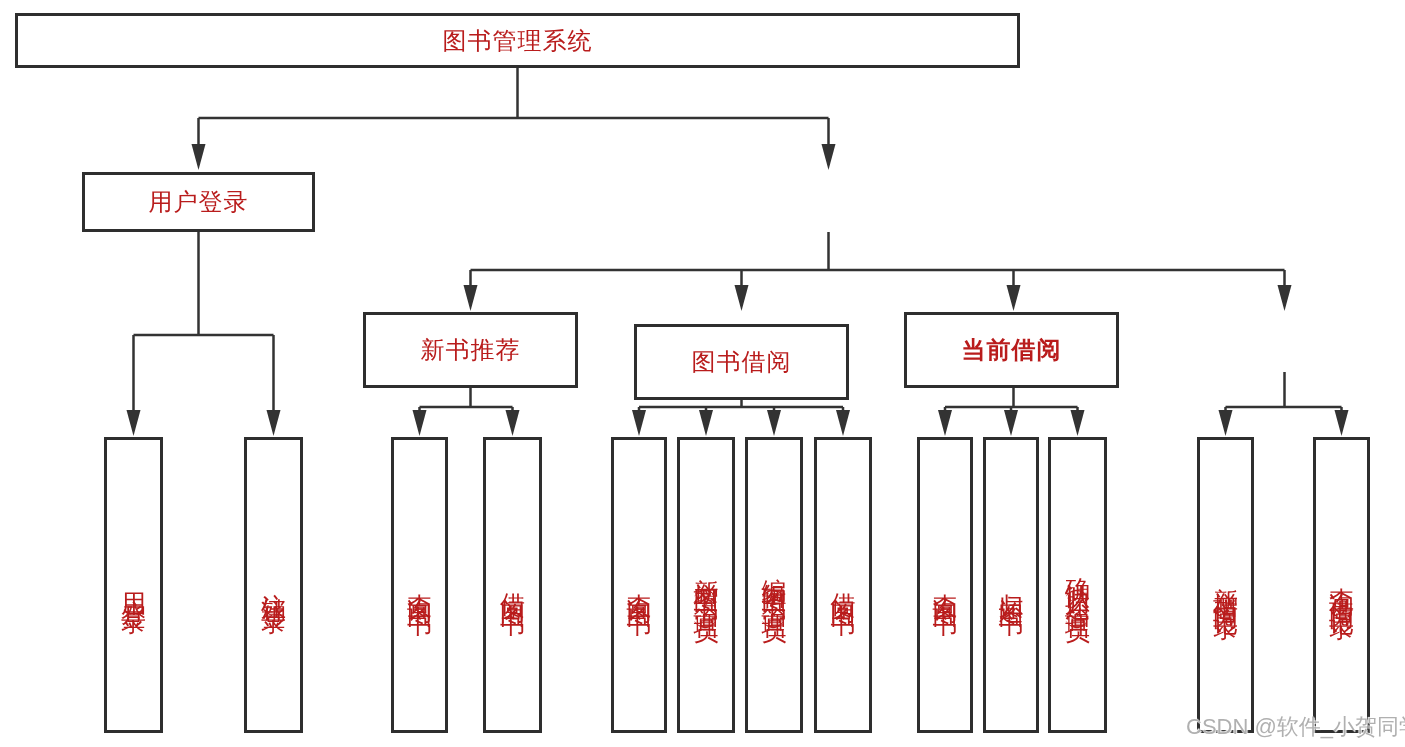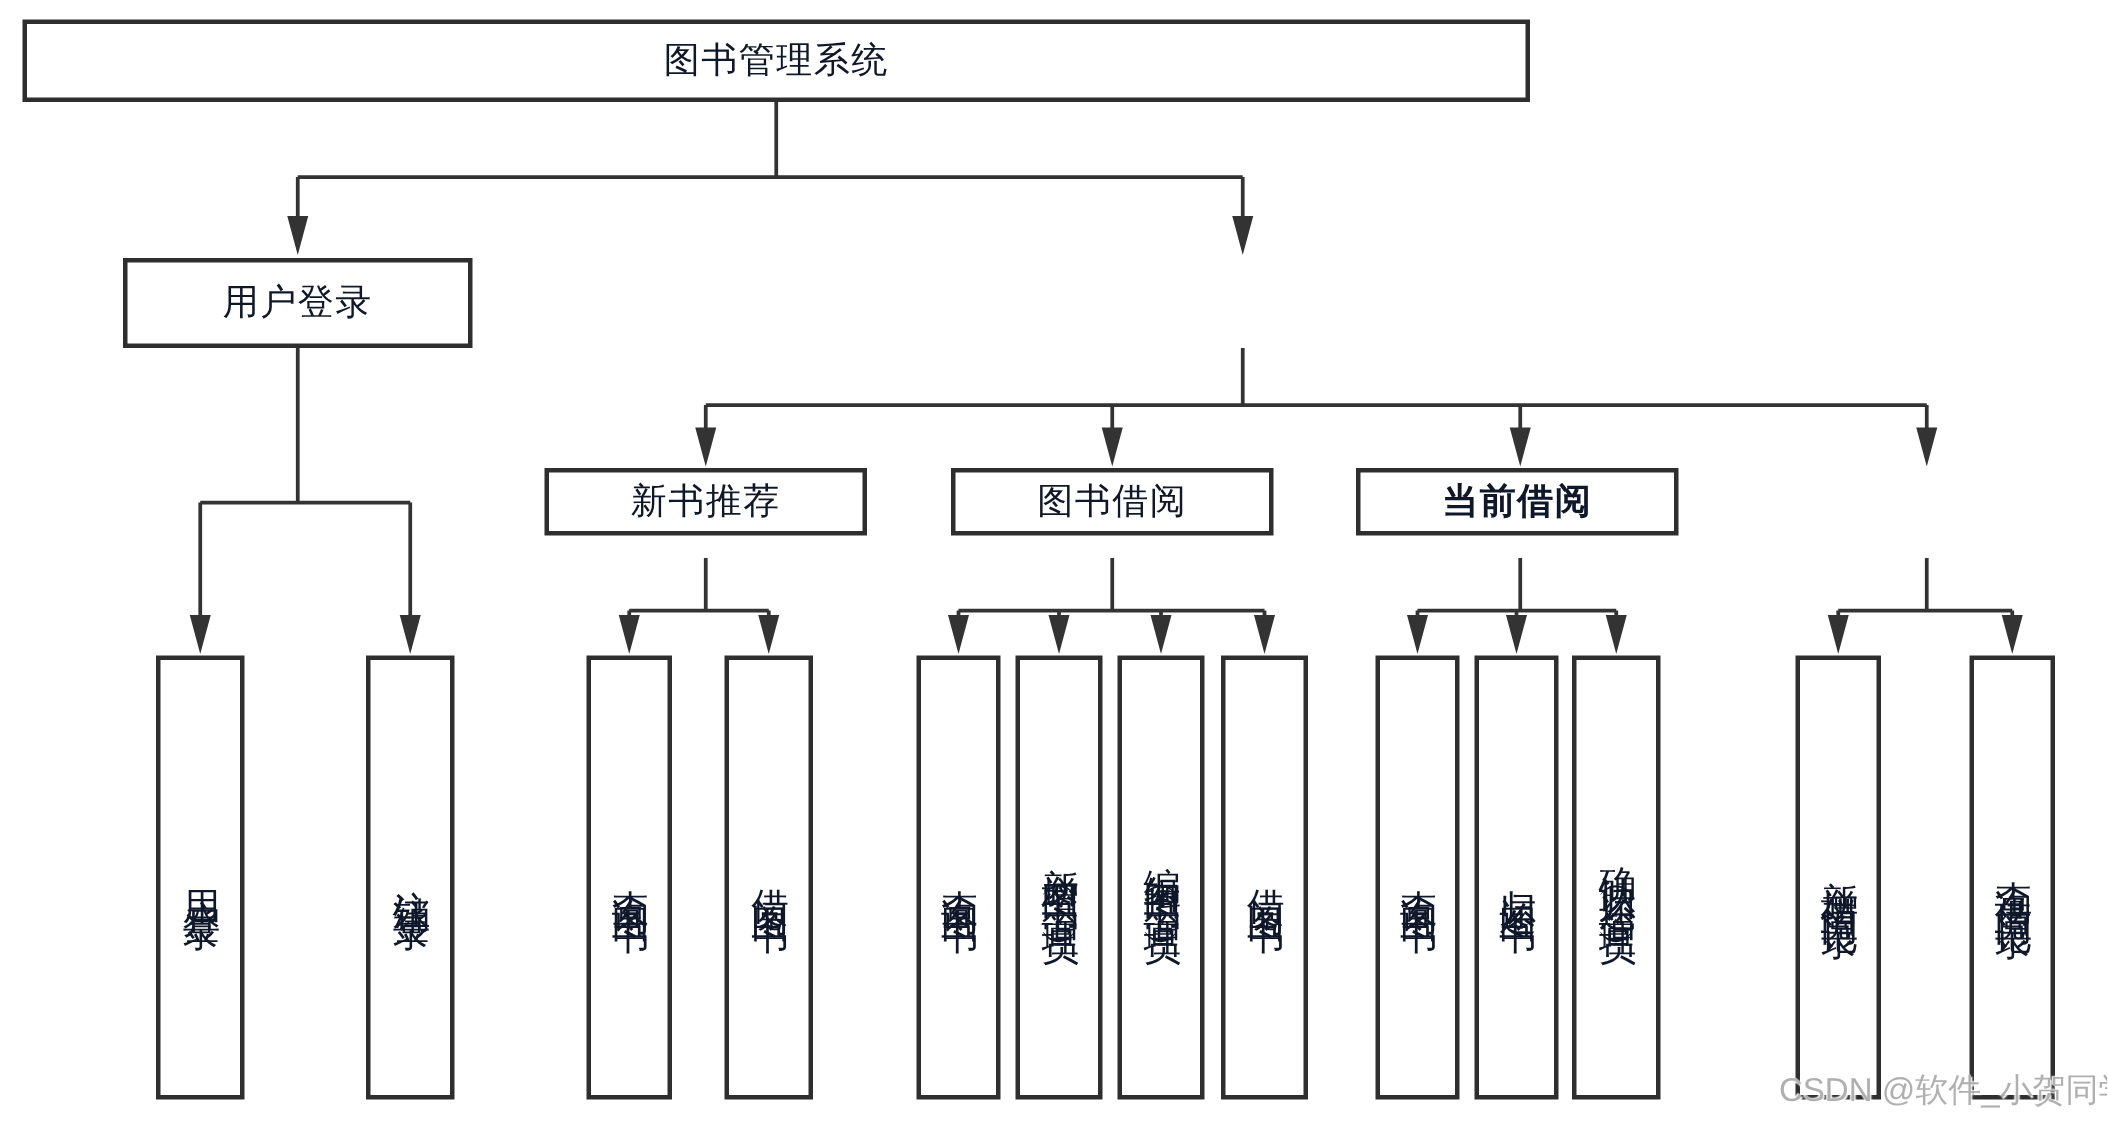--- a/index.html
+++ b/index.html
@@ -19,40 +19,40 @@
     position: absolute;
     left: 0; top: 0;
     width: 1405px;
     height: 747px;
   }
   .box {
     position: absolute;
     box-sizing: border-box;
     background: #ffffff;
     border: 3px solid #2e2e2e;
-    color: #0f172a;
+    color: #b91c1c;
     display: flex;
     align-items: center;
     justify-content: center;
     text-align: center;
     line-height: 1.15;
   }
   .h-box {
     font-size: 24px;
     letter-spacing: 1px;
   }
   .v-box {
     writing-mode: vertical-rl;
     font-size: 25px;
     letter-spacing: 6px;
     top: 437px;
     height: 296px;
   }
   .row2 { top: 172px; height: 60px; }
-  .row3 { top: 312px; height: 45px; width: 215px; }
+  .row3 { top: 312px; height: 76px; width: 215px; }
   .watermark {
     position: absolute;
     left: 1186px;
     top: 712px;
     font-size: 22px;
     color: #b0b0b0;
     text-shadow: 1px 1px 1px #ffffff, -1px -1px 1px #ffffff;
     white-space: nowrap;
   }
   svg line, svg path { stroke: #333333; stroke-width: 2.5; fill: none; }
@@ -92,21 +92,21 @@
       <polygon points="1218.5,410 1232.5,410 1225.5,436"></polygon>
       <polygon points="1334.5,410 1348.5,410 1341.5,436"></polygon>
     </g>
   </svg>
 
   <div class="box h-box" style="left:15px; top:13px; width:1005px; height:55px;">图书管理系统</div>
 
   <div class="box h-box row2" style="left:82px; width:233px;">用户登录</div>
 
   <div class="box h-box row3" style="left:363px;">新书推荐</div>
-  <div class="box h-box row3" style="left:634px;">图书借阅</div>
+  <div class="box h-box row3" style="left:634px;margin-top:12px;">图书借阅</div>
   <div class="box h-box row3" style="left:904px;font-weight:bold;">当前借阅</div>
 
   <div class="box v-box" style="left:104px; width:59px;">用户登录</div>
   <div class="box v-box" style="left:244px; width:59px;">注销登录</div>
 
   <div class="box v-box" style="left:391px; width:57px;">查询图书</div>
   <div class="box v-box" style="left:483px; width:59px;">借阅图书</div>
 
   <div class="box v-box" style="left:611px; width:56px;">查询图书</div>
   <div class="box v-box" style="left:677px; width:58px;">新增图书（管理员）</div>

